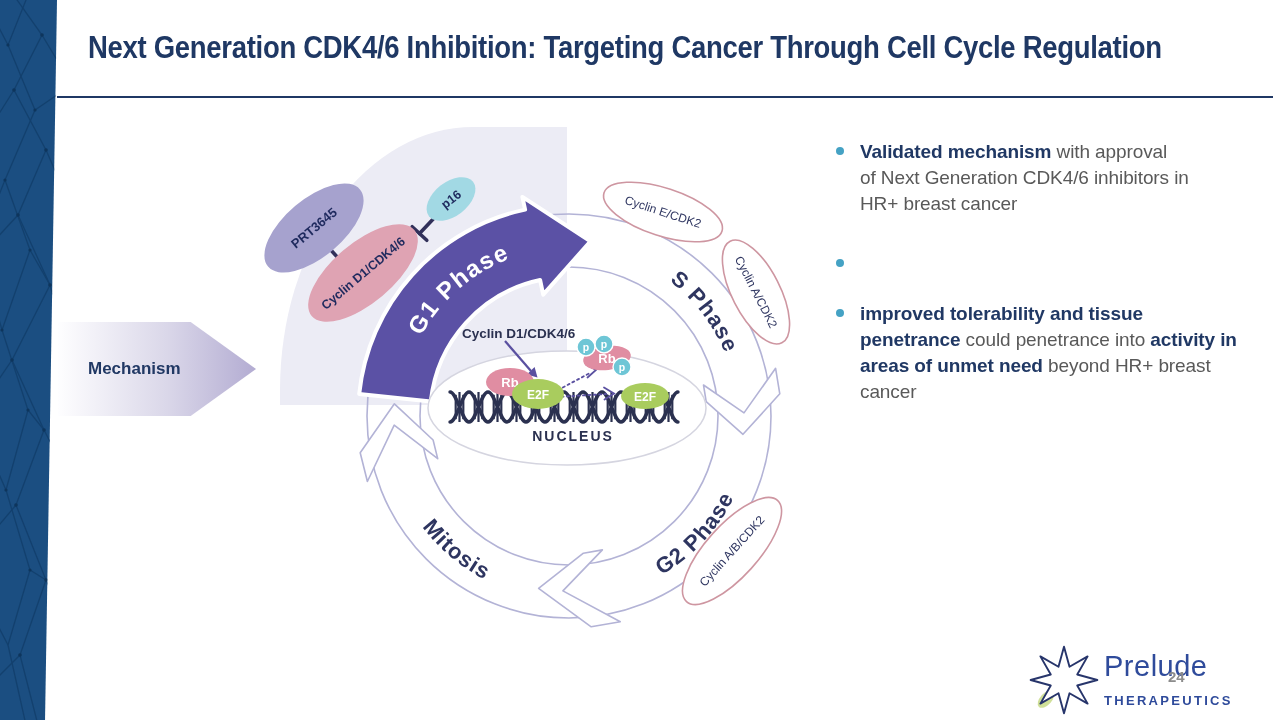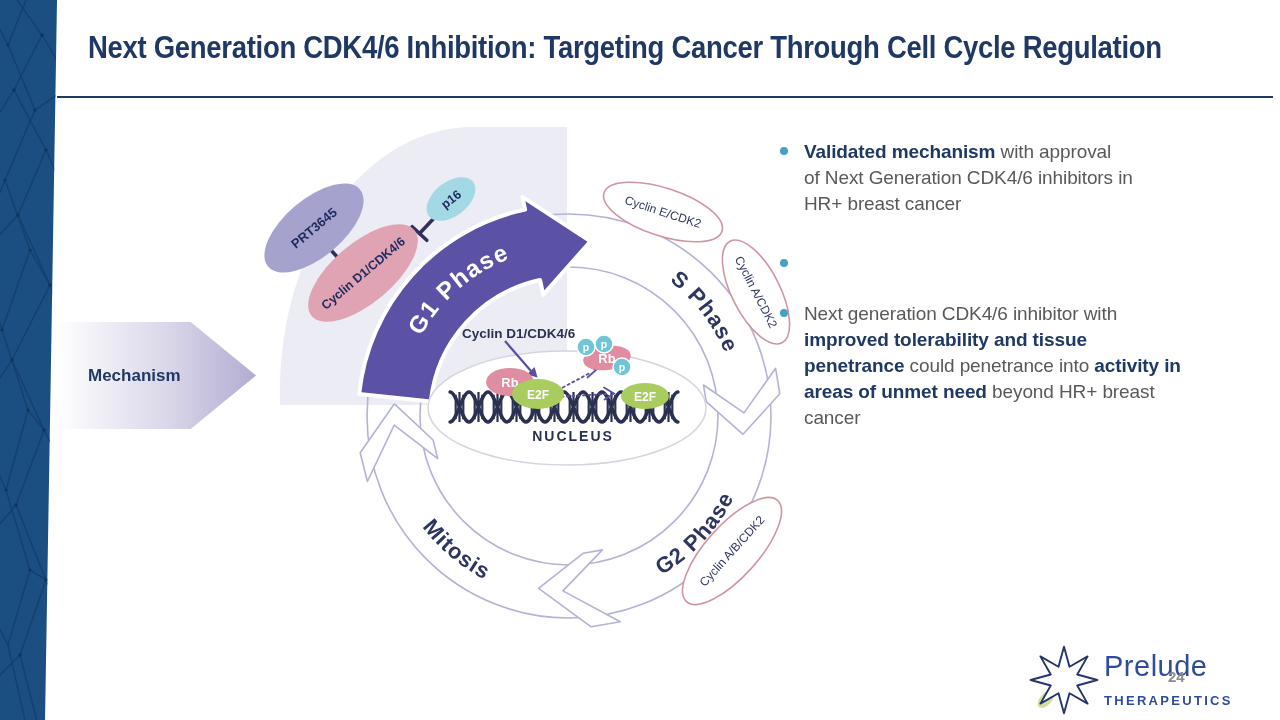--- a/index.html
+++ b/index.html
@@ -4,26 +4,26 @@
 <style>
   html,body{margin:0;padding:0;background:#ffffff;}
   .slide{position:relative;width:1280px;height:720px;background:#ffffff;overflow:hidden;
          font-family:"Liberation Sans",sans-serif;}
   .sidebar{position:absolute;left:0;top:0;width:57px;height:720px;background:#1B4E81;
            clip-path:polygon(0 0,100% 0,79% 100%,0 100%);}
   .sidebar svg{display:block;width:57px;height:720px;}
   .title{position:absolute;left:88px;top:30px;font-size:27.5px;font-weight:bold;color:#1F3864;
          white-space:nowrap;transform:scaleY(1.12);transform-origin:left top;letter-spacing:-0.3px;}
   .rule{position:absolute;left:57px;top:96px;width:1216px;height:2px;background:#1F3864;}
-  .mech{position:absolute;left:58px;top:322px;width:198px;height:107px;
+  .mech{position:absolute;left:58px;top:322px;width:198px;height:94px;
         background:linear-gradient(90deg,#FEFEFF 0%,#DAD7E9 55%,#B3ACD2 100%);
         clip-path:polygon(0 0,67% 0,100% 50%,67% 100%,0 100%);display:flex;align-items:center;}
   .mech span{margin-left:30px;font-size:17px;font-weight:bold;color:#203864;}
   .diagram{position:absolute;left:250px;top:115px;}
-  .bullets{position:absolute;left:780px;top:139px;width:436px;display:flex;flex-direction:column;gap:34px;justify-content:flex-end;}
+  .bullets{position:absolute;left:836px;top:139px;width:436px;display:flex;flex-direction:column;gap:34px;justify-content:flex-end;}
   .bullet{display:flex;align-items:flex-start;}
   .dot{flex:0 0 8px;width:8px;height:8px;border-radius:50%;background:#45A2C4;margin-top:8px;}
   .btext{margin-left:16px;font-size:19px;line-height:26px;color:#595959;white-space:pre-wrap;letter-spacing:-0.1px;}
   .btext .bseg{font-weight:bold;color:#203864;}
   .logo{position:absolute;left:1028px;top:644px;display:flex;align-items:center;}
   .logo-text{margin-left:4px;}
   .brand{font-size:29px;color:#2F4B9B;line-height:1;letter-spacing:0.5px;}
   .subbrand{font-size:13px;color:#2F4B9B;letter-spacing:2.3px;font-weight:bold;margin-top:12px;}
   .pagenum{position:absolute;left:1168px;top:668px;font-size:15px;color:#8C8C8C;font-weight:bold;}
   
@@ -220,22 +220,21 @@
         <span class="dot"></span>
         <div class="btext"><span class="bseg">Validated mechanism</span><span> with approval
 of Next Generation CDK4/6 inhibitors in
 HR+ breast cancer</span></div>
       </div>
       <div class="bullet">
         <span class="dot"></span>
       </div>
       <div class="bullet">
         <span class="dot"></span>
-        <div class="btext"><span>Next generation CDK4/6 inhibitor with
-</span><span class="bseg">improved tolerability and tissue
+        <div class="btext"><span class="bseg">improved tolerability and tissue
 penetrance</span><span> could penetrance into </span><span class="bseg">activity in
 areas of unmet need</span><span> beyond HR+ breast
 cancer</span></div>
       </div>
     </div>
 
   <div class="logo">
     <svg width="72" height="72" viewBox="0 0 68 68">
       <ellipse cx="17" cy="52" rx="5.5" ry="10" transform="rotate(42 17 52)" fill="#CBDD8E" opacity="0.9"></ellipse>
       <path id="star-path" fill="#ffffff" stroke="#27356B" stroke-width="1.8" stroke-linejoin="round" d="M34.0 2.5 L39.2 21.5 L56.3 11.7 L46.5 28.8 L65.5 34.0 L46.5 39.2 L56.3 56.3 L39.2 46.5 L34.0 65.5 L28.8 46.5 L11.7 56.3 L21.5 39.2 L2.5 34.0 L21.5 28.8 L11.7 11.7 L28.8 21.5 Z"></path>

